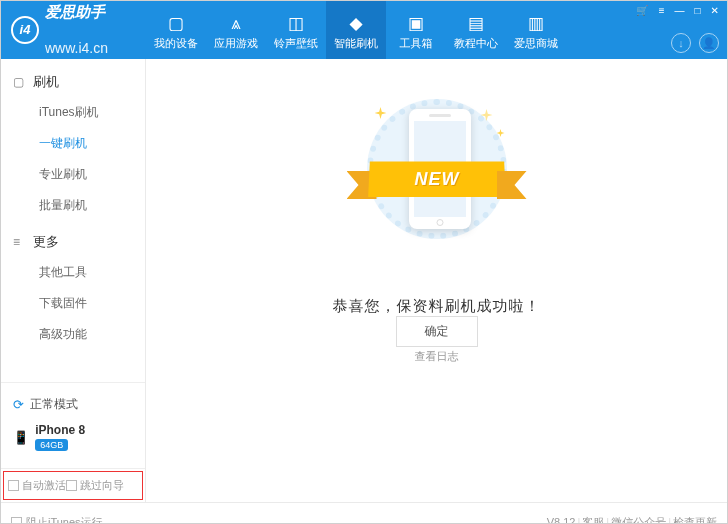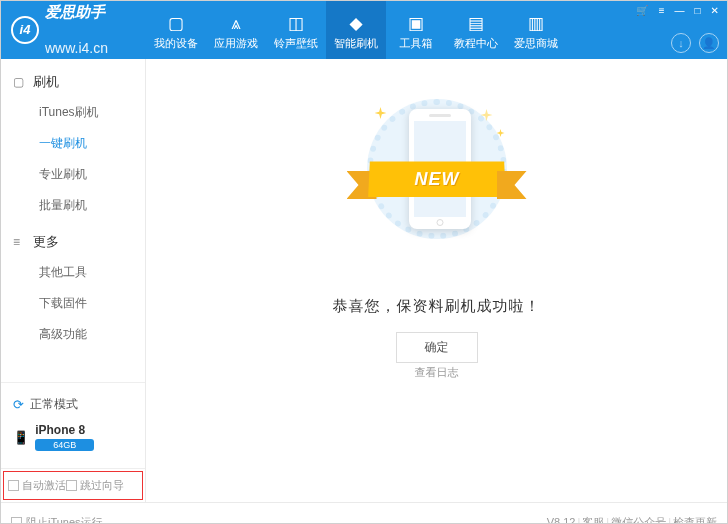--- a/index.html
+++ b/index.html
@@ -24,29 +24,29 @@
 .sb-cat { display: flex; align-items: center; padding: 6px 12px; color: #333; font-size: 13px; }
 .sb-cat .ci { margin-right: 6px; color: #888; font-size: 12px; width: 14px; }
 .sb-item { padding: 7px 0 7px 38px; cursor: pointer; color: #666; }
 .sb-item.active { color: #1d8fe1; }
 .sb-bottom { border-top: 1px solid #eee; padding: 8px 10px; }
 .sb-mode { display: flex; align-items: center; gap: 6px; padding: 5px 2px; cursor: pointer; }
 .sb-mode .mi { color: #1d8fe1; font-size: 13px; }
 .sb-device { display: flex; align-items: center; gap: 6px; padding: 5px 2px; }
 .sb-device .di { color: #1d8fe1; font-size: 13px; }
 .sb-device .dev-meta { display: flex; flex-direction: column; }
-.sb-device .badge { display: inline-block; background: #1d8fe1; color: #fff; border-radius: 3px; padding: 1px 18px; font-size: 9px; margin-top: 2px; width: fit-content; }
+.sb-device .badge { display: inline-block; background: #1d8fe1; color: #fff; border-radius: 3px; padding: 1px 5px; font-size: 9px; margin-top: 2px; width: fit-content; }
 .sb-opts { border-top: 1px solid #eee; padding: 8px 8px; margin-top: 4px; }
 .sb-opts .redbox { border: 1.5px solid #e33; padding: 6px 4px; display: flex; margin: -6px -6px; }
 .chk { display: flex; align-items: center; gap: 3px; font-size: 11px; color: #999; cursor: pointer; }
 .chk .box { width: 11px; height: 11px; border: 1px solid #bbb; }
 .main { flex: 1; display: flex; flex-direction: column; align-items: center; background: #fff; position: relative; }
 .phone-illus { margin-top: 40px; width: 220px; height: 180px; position: relative; }
 .msg { font-size: 15px; color: #333; margin-top: 18px; letter-spacing: 1px; }
-.btn { margin-top: 16px; border: 1px solid #ddd; background: #fff; padding: 6px 28px; font-size: 12px; color: #555; cursor: pointer; }
+.btn { border: 1px solid #ddd; background: #fff; padding: 6px 28px; font-size: 12px; color: #555; cursor: pointer; }
 .log-link { margin-top: 2px; font-size: 11px; color: #999; cursor: pointer; }
 .footer { height: 39px; border-top: 1px solid #eaeaea; display: flex; align-items: center; font-size: 11px; color: #999; padding: 0 10px; }
 .footer .left { display: flex; align-items: center; gap: 4px; }
 .footer .left .box { width: 11px; height: 11px; border: 1px solid #bbb; }
 .footer .right { margin-left: auto; display: flex; gap: 2px; align-items: center; }
 .footer .sep { color: #ddd; }
 
 .circle-bg { position: absolute; left: 40px; top: 0; width: 140px; height: 140px; background: #e9f4fc; border-radius: 50%; border: 6px dotted #d4e9f8; }
 .phone { position: absolute; left: 82px; top: 10px; width: 62px; height: 120px; background: #fff; border-radius: 8px; box-shadow: 0 2px 8px rgba(0,0,0,.15); }
 .phone:before { content: ""; position: absolute; top: 5px; left: 20px; width: 22px; height: 3px; background: #e6e6e6; border-radius: 2px; }

